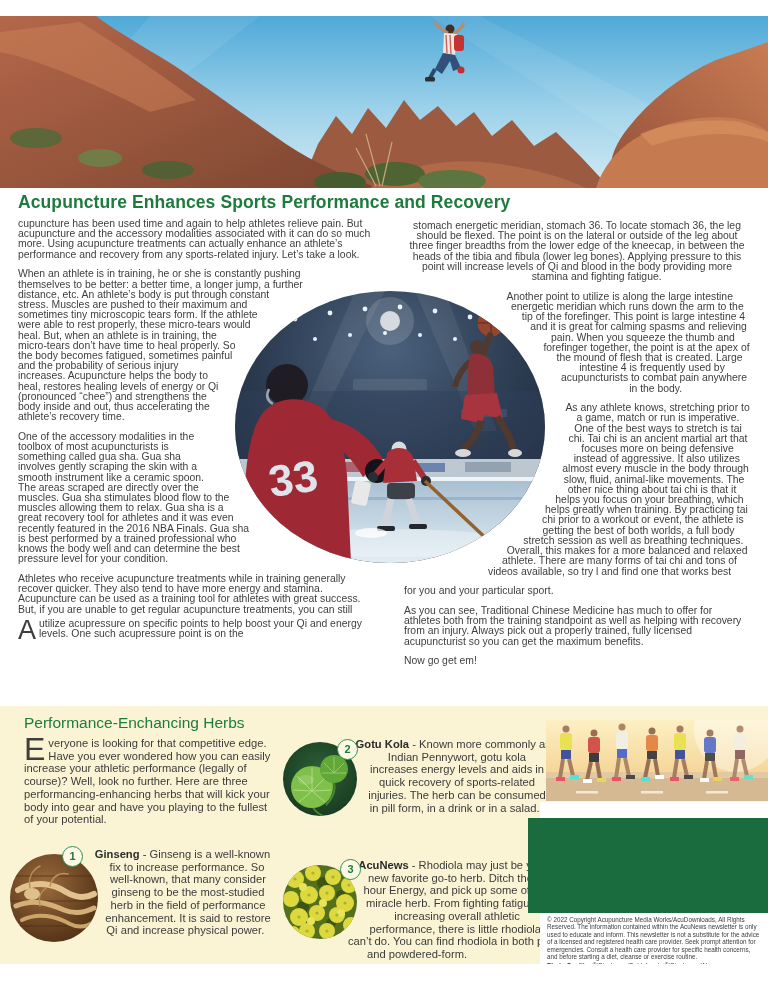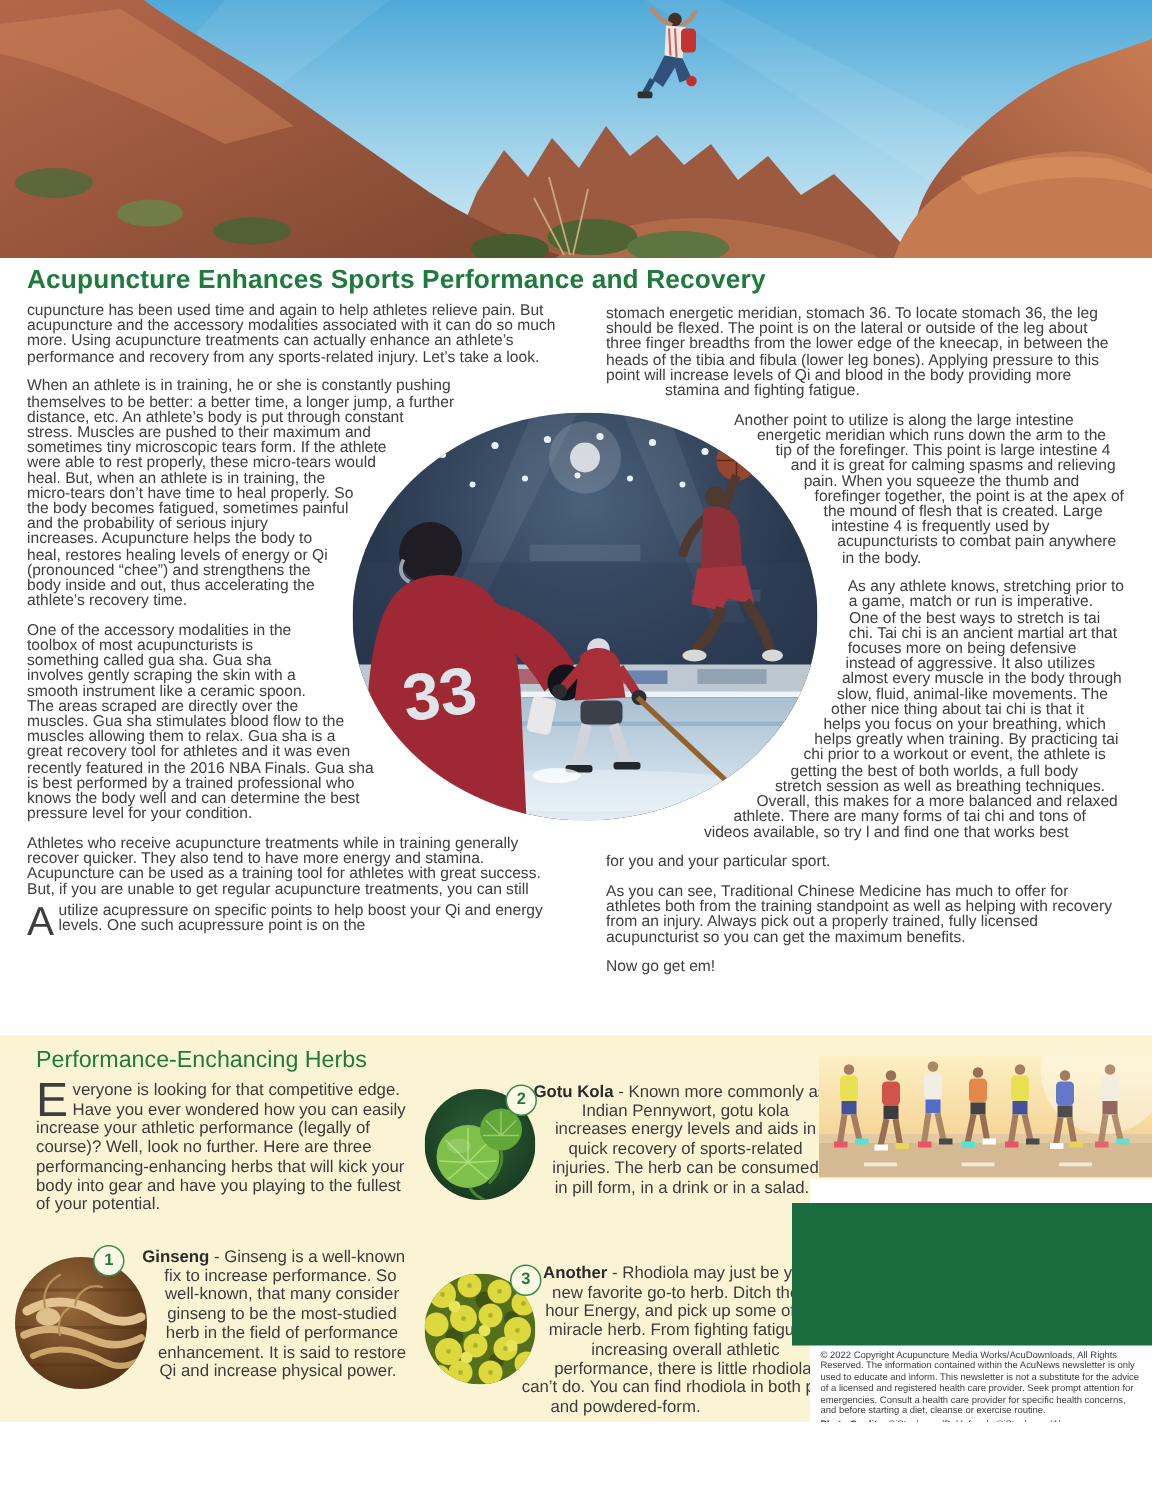--- a/index.html
+++ b/index.html
@@ -1,30 +1,30 @@
 <!DOCTYPE html>
 <html><head>
 <meta charset="utf-8">
 <style>
   html,body{margin:0;padding:0;background:#ffffff;}
   .page{position:relative;width:768px;height:948px;background:#ffffff;overflow:hidden;
-        font-family:"Liberation Sans",sans-serif;}
+        font-family:"Liberation Sans",sans-serif;margin-top:16px;}
 
   
   .hero{position:absolute;left:0;top:0;width:768px;height:172px;overflow:hidden;}
   .hero svg{display:block;width:768px;height:172px;}
 
   
   .article-title{position:absolute;left:18px;top:176px;width:740px;
     font-size:17.5px;font-weight:bold;color:#1e7b3d;letter-spacing:.1px;}
   .col{position:absolute;font-size:10.4px;line-height:10.2px;color:#3e3e3e;}
   .col p{margin:0 0 9.5px 0;}
   #col-left{left:18px;top:203px;width:362px;}
   #col-right{left:404px;top:205px;width:346px;}
-  #col-right p.ctr{text-align:left;}
+  #col-right p.ctr{text-align:center;}
   .wrap-l{float:right;width:362px;height:400px;
     shape-outside:ellipse(174px 152px at 372px 208px);}
   .wrap-r{float:left;width:210px;height:392px;
     shape-outside:ellipse(176px 154px at -14px 208px);}
   .dropcap{float:left;font-size:27px;line-height:21px;padding:1px 3px 0 0;color:#3e3e3e;}
 
   .feature-circle{position:absolute;left:235px;top:275px;width:310px;height:272px;
     border-radius:50%;overflow:hidden;}
   .feature-circle svg{display:block;width:310px;height:272px;}
 
@@ -327,21 +327,21 @@
               <circle cx="44" cy="28" r="1.6"></circle>
               <circle cx="62" cy="38" r="1.6"></circle>
               <circle cx="16" cy="52" r="1.6"></circle>
             <circle cx="34" cy="48" r="1.6"></circle>
               <circle cx="54" cy="50" r="1.6"></circle>
               <circle cx="24" cy="66" r="1.6"></circle>
               <circle cx="44" cy="66" r="1.6"></circle>
           </g>
         </svg>
       </div>
-      <p><b>Another</b> <span>- Rhodiola may just be your new favorite go-to herb. Ditch the 5-hour Energy, and pick up some of this miracle herb. From fighting fatigue to increasing overall athletic performance, there is little rhodiola can’t do. You can find rhodiola in both pill and powdered-form.</span></p>
+      <p><b>AcuNews</b> <span>- Rhodiola may just be your new favorite go-to herb. Ditch the 5-hour Energy, and pick up some of this miracle herb. From fighting fatigue to increasing overall athletic performance, there is little rhodiola can’t do. You can find rhodiola in both pill and powdered-form.</span></p>
     </div>
 
     <div class="white-panel"></div>
 
     <div class="runners">
       <svg viewBox="0 0 222 81">
         <defs>
           <linearGradient id="sun" x1="0" y1="0" x2="0" y2="1">
             <stop offset="0" stop-color="#fdeebc"></stop>
               <stop offset="1" stop-color="#f0c070"></stop>

